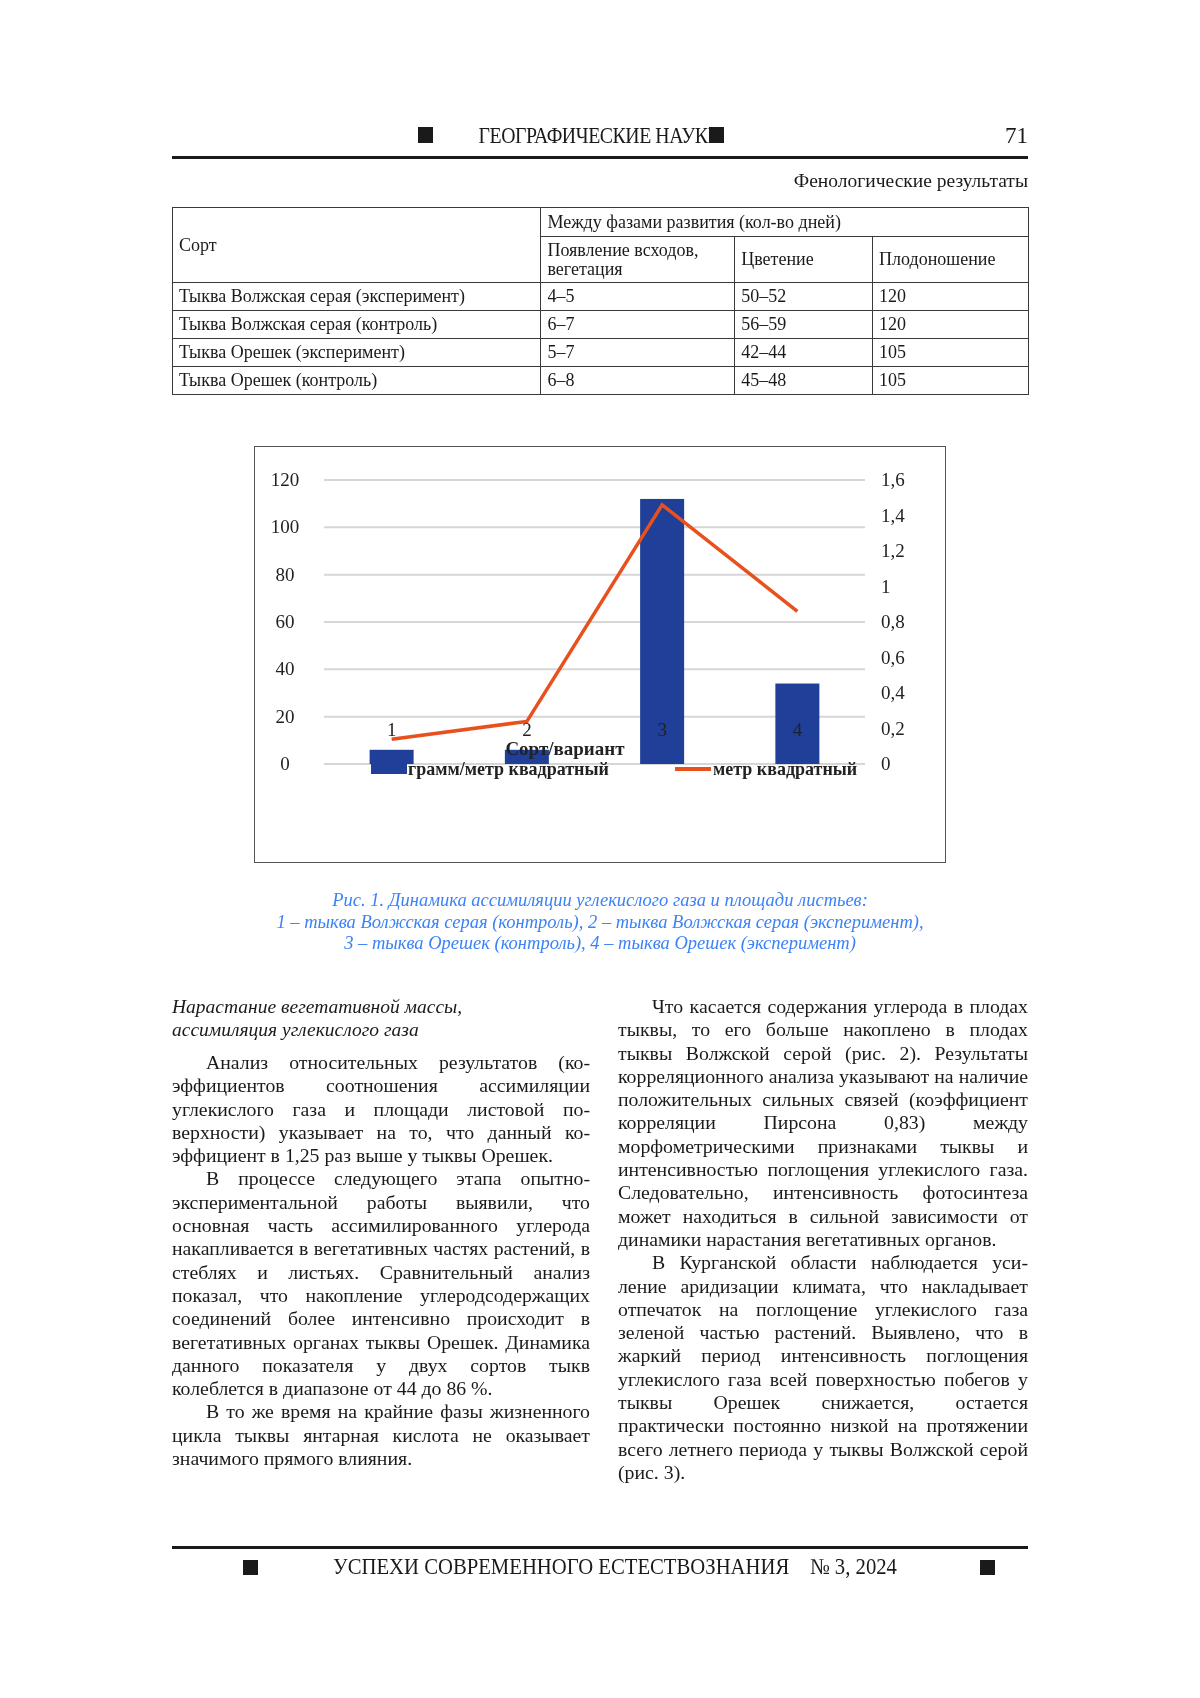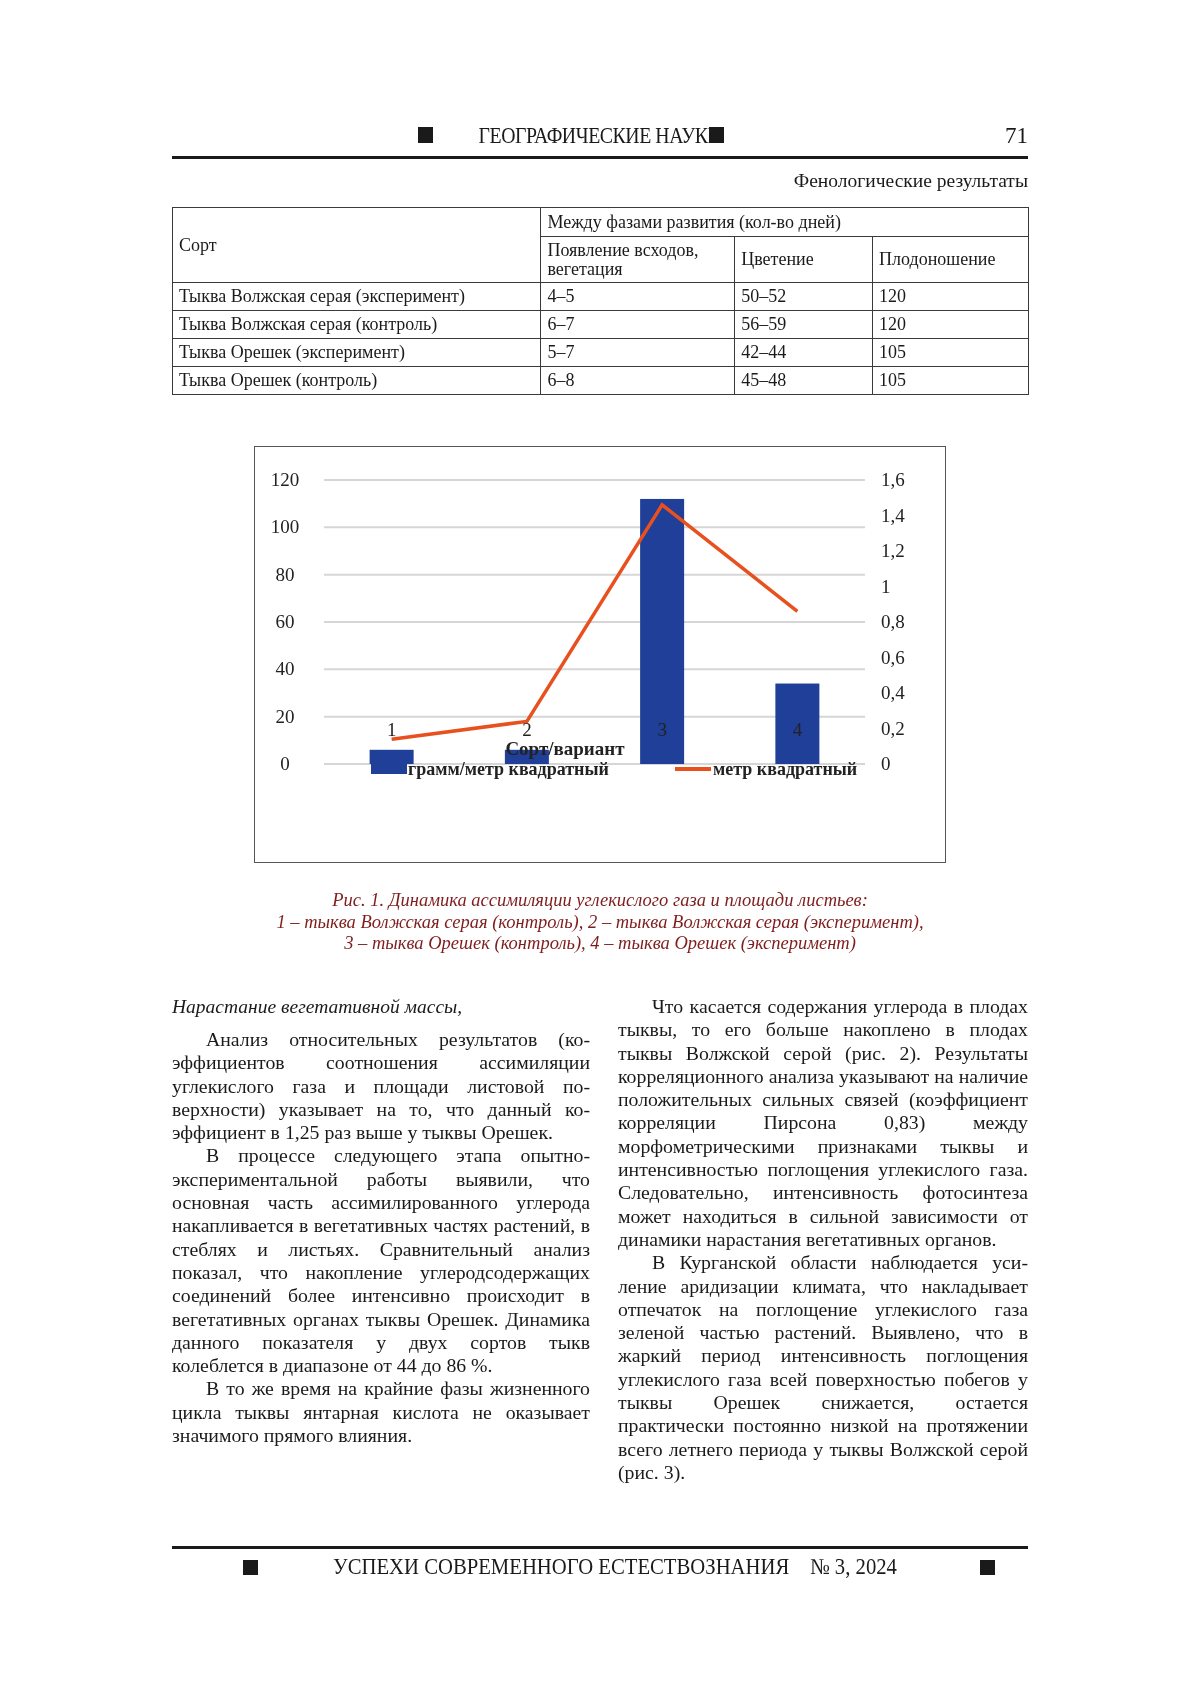--- a/index.html
+++ b/index.html
@@ -25,21 +25,21 @@
   table.pheno td.num { }
   table.pheno tr.h1 th { height: 28px; }
   table.pheno tr.h2 th { height: 45px; }
 
   
   #chart-frame { left: 254px; top: 446px; width: 690px; height: 415px; border: 1.5px solid #555; background: #fff; }
   #chart-svg { position: absolute; left: 0; top: 0; }
   .tick { font-family: "Liberation Serif", serif; font-size: 19px; fill: #222; }
 
   #caption { left: 172px; top: 890px; width: 856px; text-align: center; font-style: italic;
-             font-size: 18.5px; line-height: 21.5px; color: #7f1d1d; }
+             font-size: 18.5px; line-height: 21.5px; color: #3b82f6; }
 
   .col { position: absolute; font-size: 19.8px; line-height: 23.3px; text-align: justify; hyphens: manual; }
   #col-left { left: 172px; top: 995px; width: 418px; }
   #col-right { left: 618px; top: 995px; width: 410px; }
   .col p { margin: 0; text-indent: 34px; }
   .subhead { text-align: left; font-style: italic; font-size: 19.5px; line-height: 23px; margin-bottom: 10px; }
 
   #footer-rule { left: 172px; top: 1546px; width: 856px; height: 3px; background: #1a1a1a; }
   #footer { left: 187px; top: 1552px; width: 856px; height: 32px; text-decoration: underline; }
   #footer .sq { position: absolute; top: 8px; width: 15px; height: 15px; background: #1a1a1a; }
@@ -164,20 +164,21 @@
 
 <div id="caption" class="abs">
   <div>Рис. 1. Динамика ассимиляции углекислого газа и площади листьев:</div>
   <div>1 – тыква Волжская серая (контроль), 2 – тыква Волжская серая (эксперимент),</div>
   <div>3 – тыква Орешек (контроль), 4 – тыква Орешек (эксперимент)</div>
 </div>
 
 <div id="col-left" class="col">
   <div class="subhead">
     <div>Нарастание вегетативной массы,</div>
+    <div>ассимиляция углекислого газа</div>
   </div>
   <p>Анализ относительных результатов (ко­эффициентов соотношения ассимиляции углекислого газа и площади листовой по­верхности) указывает на то, что данный ко­эффициент в 1,25 раз выше у тыквы Орешек.</p>
   <p>В процессе следующего этапа опытно-экспериментальной работы выявили, что основная часть ассимилированного угле­рода накапливается в вегетативных частях растений, в стеблях и листьях. Сравнитель­ный анализ показал, что накопление угле­родсодержащих соединений более интен­сивно происходит в вегетативных органах тыквы Орешек. Динамика данного показа­теля у двух сортов тыкв колеблется в диа­пазоне от 44 до 86 %.</p>
   <p>В то же время на крайние фазы жизнен­ного цикла тыквы янтарная кислота не ока­зывает значимого прямого влияния.</p>
 </div>
 <div id="col-right" class="col">
   <p>Что касается содержания углерода в плодах тыквы, то его больше накоплено в плодах тыквы Волжской серой (рис. 2). Ре­зультаты корреляционного анализа указы­вают на наличие положительных сильных связей (коэффициент корреляции Пирсона 0,83) между морфометрическими призна­ками тыквы и интенсивностью поглощения углекислого газа. Следовательно, интен­сивность фотосинтеза может находиться в сильной зависимости от динамики нарас­тания вегетативных органов.</p>
   <p>В Курганской области наблюдается уси­ление аридизации климата, что наклады­вает отпечаток на поглощение углекисло­го газа зеленой частью растений. Выявлено, что в жаркий период интенсивность погло­щения углекислого газа всей поверхностью побегов у тыквы Орешек снижается, оста­ется практически постоянно низкой на про­тяжении всего летнего периода у тыквы Волжской серой (рис. 3).</p>
 </div>
 

